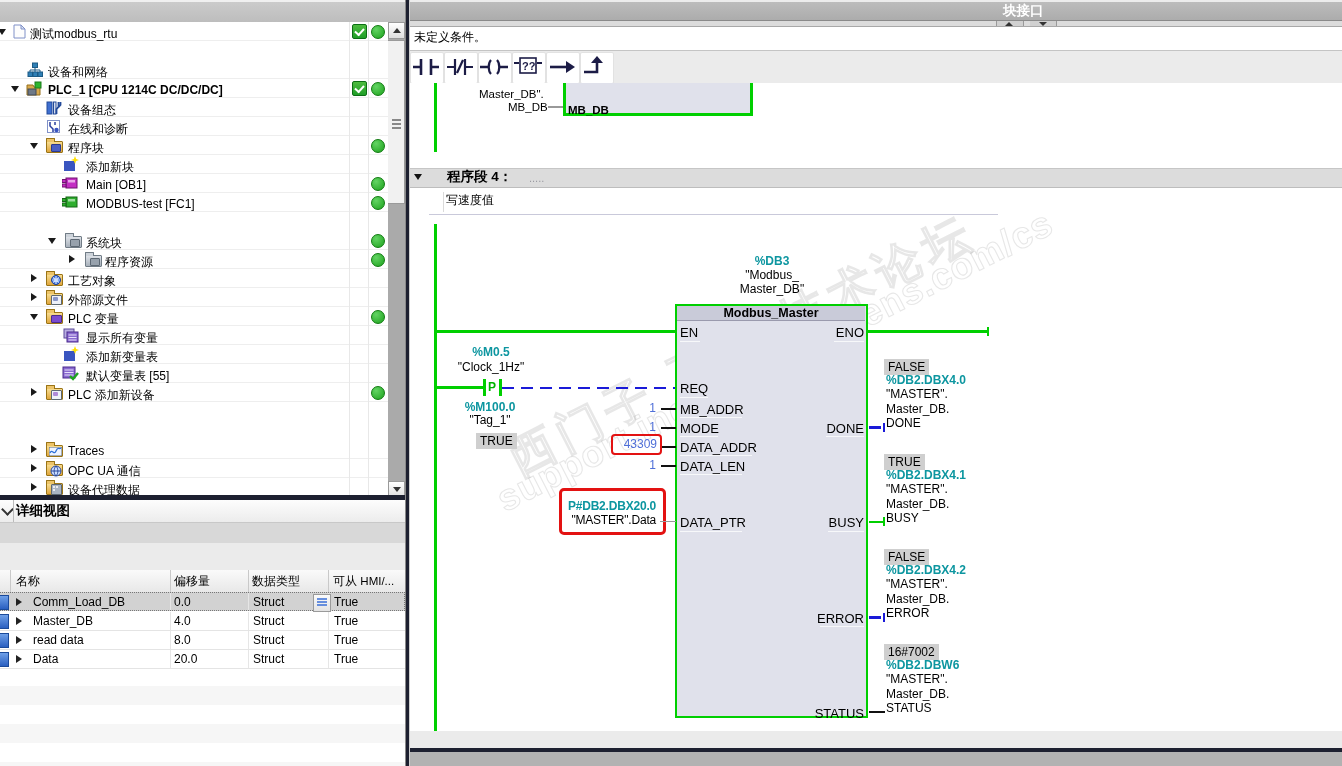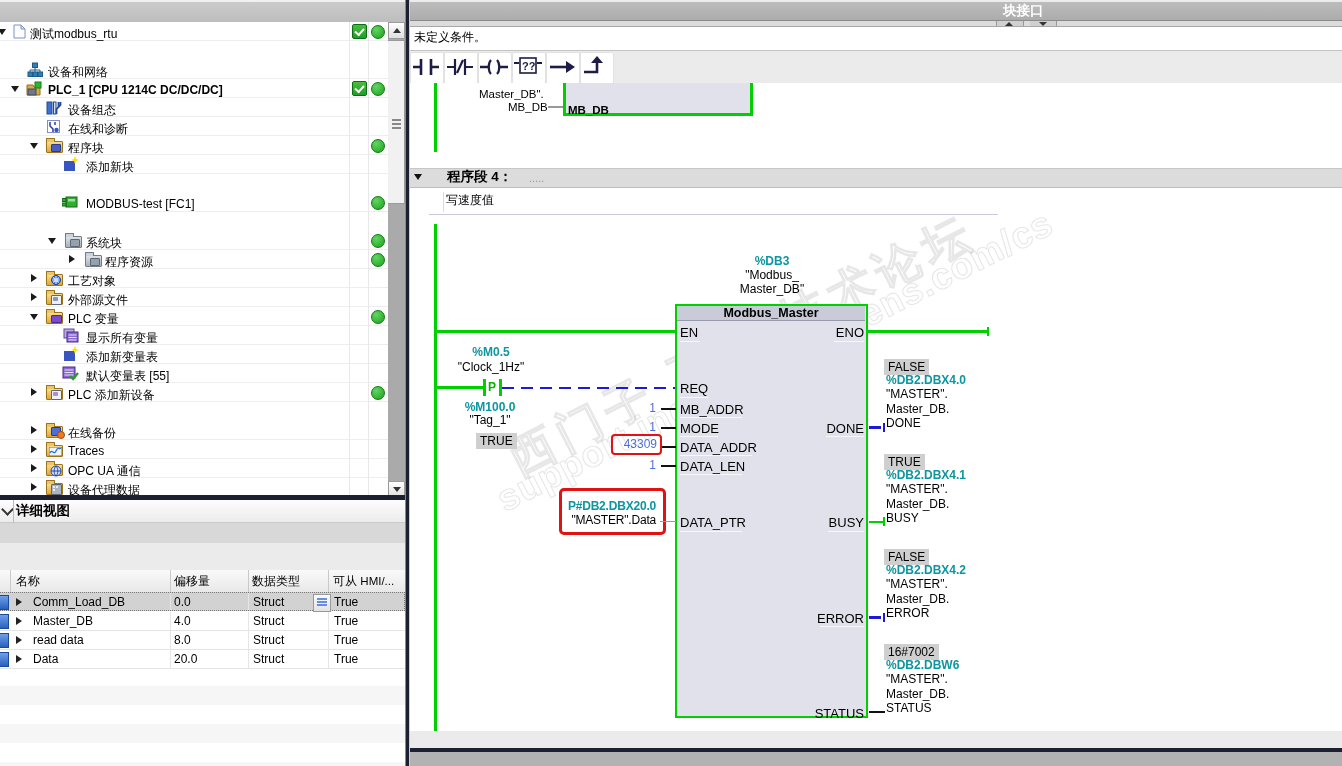--- a/index.html
+++ b/index.html
@@ -110,20 +110,30 @@
         <span class="lb" style="left:68px">程序块</span>
         <span class="gc"></span>
       </div>
 <div class="tr" style="top:133px">
         <svg class="ab" style="left:63px;top:1px" width="16" height="17">
           <rect x="1" y="5" width="11" height="10" fill="#3a55c0"></rect>
           <path d="M12 0l1.1 2.9L16 4l-2.9 1.1L12 8l-1.1-2.9L8 4l2.9-1.1z" fill="#ffe000"></path>
         </svg>
         <span class="lb" style="left:86px">添加新块</span>
       </div>
+<div class="tr" style="top:152px">
+        <svg class="ab" style="left:62px;top:3px" width="16" height="13">
+          <rect x="4" y="1" width="11" height="10" fill="#c32ec3" stroke="#711071"></rect>
+          <rect x="0" y="2.5" width="4" height="3" fill="#c32ec3" stroke="#711071"></rect>
+          <rect x="0" y="7" width="4" height="3" fill="#c32ec3" stroke="#711071"></rect>
+          <rect x="6" y="3" width="7" height="2.5" fill="#e9a6e9"></rect>
+        </svg>
+        <span class="lb" style="left:86px">Main [OB1]</span>
+        <span class="gc"></span>
+      </div>
 <div class="tr" style="top:171px">
         <svg class="ab" style="left:62px;top:3px" width="16" height="13">
           <rect x="4" y="1" width="11" height="10" fill="#2fae2f" stroke="#156615"></rect>
           <rect x="0" y="2.5" width="4" height="3" fill="#2fae2f" stroke="#156615"></rect>
           <rect x="0" y="7" width="4" height="3" fill="#2fae2f" stroke="#156615"></rect>
           <rect x="6" y="3" width="7" height="2.5" fill="#9fdd9f"></rect>
         </svg>
         <span class="lb" style="left:86px">MODBUS-test [FC1]</span>
         <span class="gc"></span>
       </div>
@@ -199,29 +209,20 @@
       </div>
 <div class="tr" style="top:361px">
         <span class="rt" style="left:31px"></span>
         <span class="fo" style="left:46px">
           <i></i>
         </span>
         <span class="ac" style="left:51px;top:7px;width:9px;height:8px;background:#eef1f8;border:1px solid #5d6873"></span>
         <span class="ac" style="left:53px;top:9px;width:5px;height:4px;background:#b08ad8"></span>
         <span class="lb" style="left:68px">PLC 添加新设备</span>
         <span class="gc"></span>
-      </div>
-<div class="tr" style="top:399px">
-        <span class="rt" style="left:31px"></span>
-        <span class="fo" style="left:46px">
-          <i></i>
-        </span>
-        <span class="ac" style="left:51px;top:6px;width:8px;height:7px;background:#4a6fd8;border:1px solid #2a3a8e"></span>
-        <span class="ac" style="left:57px;top:10px;width:6px;height:6px;background:#f07820;border:1px solid #a04a10;border-radius:50%"></span>
-        <span class="lb" style="left:68px">在线备份</span>
       </div>
 <div class="tr" style="top:418px">
         <span class="rt" style="left:31px"></span>
         <span class="fo" style="left:46px">
           <i></i>
         </span>
         <svg class="ab" style="left:49px;top:7px" width="13" height="9">
           <rect x="0" y="0" width="13" height="9" fill="#eef4ff" stroke="#5d6873"></rect>
           <path d="M1 6c2-5 4 3 6-2s3-1 5-3" stroke="#2a6fd8" stroke-width="1.3" fill="none"></path>
         </svg>

